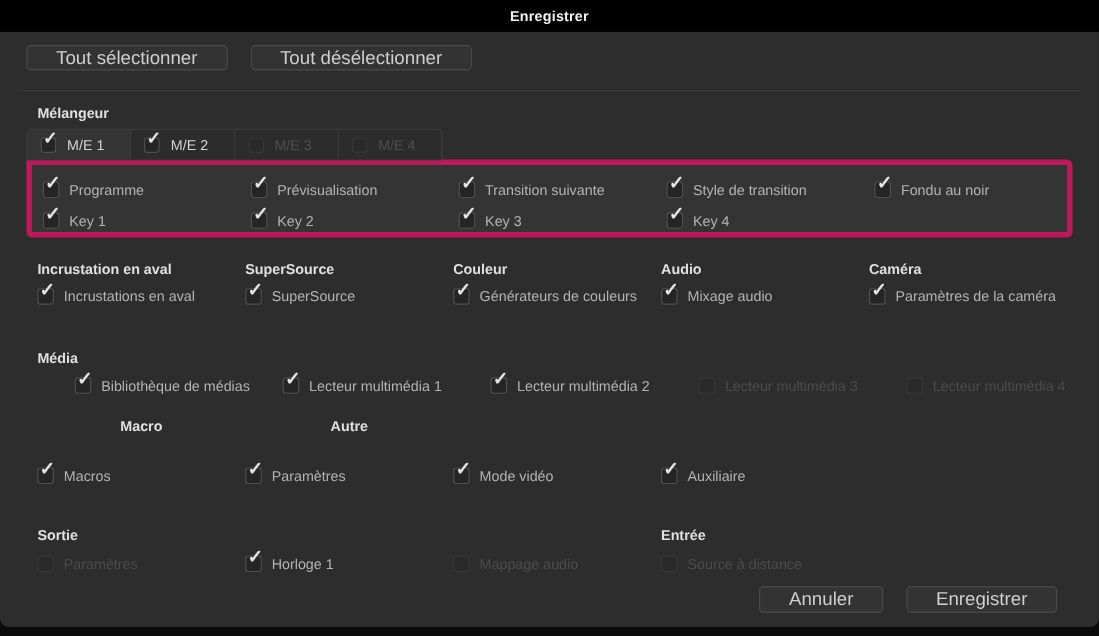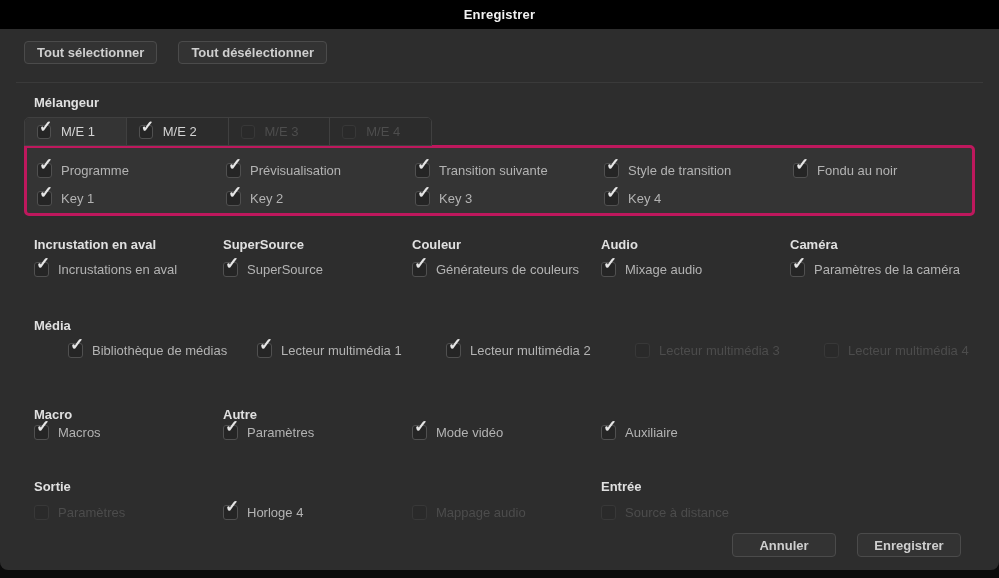--- a/index.html
+++ b/index.html
@@ -7,47 +7,47 @@
 
   .dialog { position:absolute; top:0; left:0; width:999px; height:570px; background:#2d2d2d;
             border-bottom-left-radius:8px; border-bottom-right-radius:8px; }
 
   .titlebar { position:absolute; top:0; left:0; width:100%; height:29px; background:#000;
               display:flex; align-items:center; justify-content:center; }
   .titlebar .title { color:#f2f2f2; font-size:13px; font-weight:bold; letter-spacing:.2px; }
 
   .btn { display:inline-flex; align-items:center; justify-content:center;
          background:#333333; border:1px solid #4b4b4b; border-radius:4px;
-         color:#cfcfcf; font-size:13px; height:23px; padding:0 12px; cursor:default;font-weight:bold; }
+         color:#cfcfcf; font-size:17px; height:23px; padding:0 26px; cursor:default; }
 
   .topbtns { position:absolute; top:41px; left:24px; display:flex; gap:21px; }
 
   .divider { position:absolute; top:82px; left:16px; right:16px; height:1px; background:#3a3a3a; }
 
   .sec-h { color:#e0e0e0; font-size:13px; font-weight:bold; }
 
   .abs { position:absolute; }
 
   
   .grid5 { position:absolute; left:34px; width:950px; display:grid; grid-template-columns:repeat(5,189px); align-items:center; }
 
   
-  .tabstrip { position:absolute; top:117px; left:24px; width:408px; height:29px;
+  .tabstrip { position:absolute; top:117px; left:24px; width:378px; height:29px;
               display:flex; border:1px solid #404040; border-radius:5px 5px 0 0;
               overflow:hidden; z-index:2; background:#2c2c2c; }
   .tab { flex:1; display:flex; align-items:center; padding-left:12px; gap:10px;
          background:#2c2c2c; border-right:1px solid #404040; }
   .tab:last-child { border-right:none; }
   .tab.active { background:#343434; }
   .tab .tlabel { font-size:13px; color:#d4d4d4; }
   .tab.dim .tlabel { color:#4d4d4d; }
 
   
   .panel { position:absolute; top:145px; left:24px; width:951px; height:71px;
-           background:#343434; border:3px solid #be185d; border-radius:0 5px 5px 5px; z-index:1; }
+           background:#343434; border:5px solid #be185d; border-radius:0 5px 5px 5px; z-index:1; }
   .panel .grid5 { left:10px; width:935px; }
   .panel .prow1 { top:15px; }
   .panel .prow2 { top:43px; }
 
   
   .cb { display:flex; align-items:center; }
   .cb .box { position:relative; width:15px; height:15px; background:#252525;
              border:1px solid #505050; border-radius:3px; flex:0 0 auto; }
   .cb .mark { display:none; }
   .cb.on .mark { display:block; position:absolute; top:-8px; left:1px; font-size:17px;
@@ -237,21 +237,21 @@
     <div class="cb dim">
       <span class="box"></span>
       <span class="label">Lecteur multimédia 3</span>
     </div>
     <div class="cb dim">
       <span class="box"></span>
       <span class="label">Lecteur multimédia 4</span>
     </div>
   </div>
 
-  <div class="grid5" style="top:407px;">
+  <div class="grid5" style="top:380px;text-align:center;">
     <span class="sec-h">Macro</span>
     <span class="sec-h">Autre</span>
   </div>
 
   <div class="grid5" style="top:425px;">
     <div class="cb on">
       <span class="box">
           <span class="mark"></span>
         </span>
       <span class="label">Macros</span>
@@ -283,21 +283,21 @@
 
   <div class="grid5" style="top:505px;">
     <div class="cb dim">
       <span class="box"></span>
       <span class="label">Paramètres</span>
     </div>
     <div class="cb on">
       <span class="box">
           <span class="mark"></span>
         </span>
-      <span class="label">Horloge 4</span>
+      <span class="label">Horloge 1</span>
     </div>
     <div class="cb dim">
       <span class="box"></span>
       <span class="label">Mappage audio</span>
     </div>
     <div class="cb dim">
       <span class="box"></span>
       <span class="label">Source à distance</span>
     </div>
   </div>

